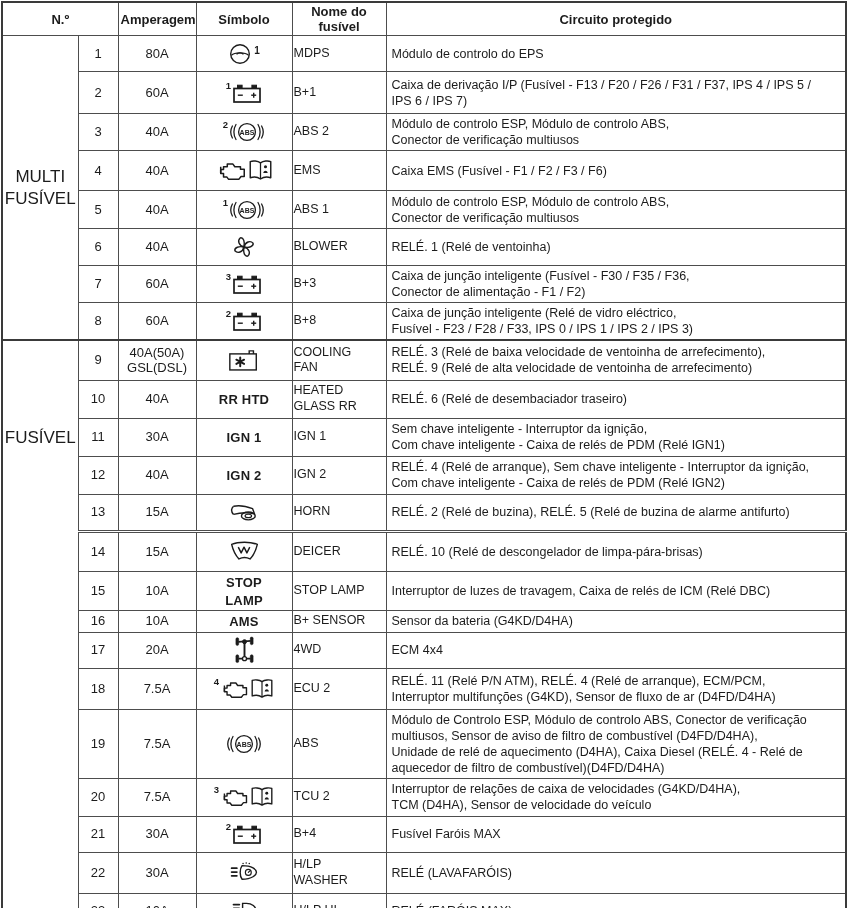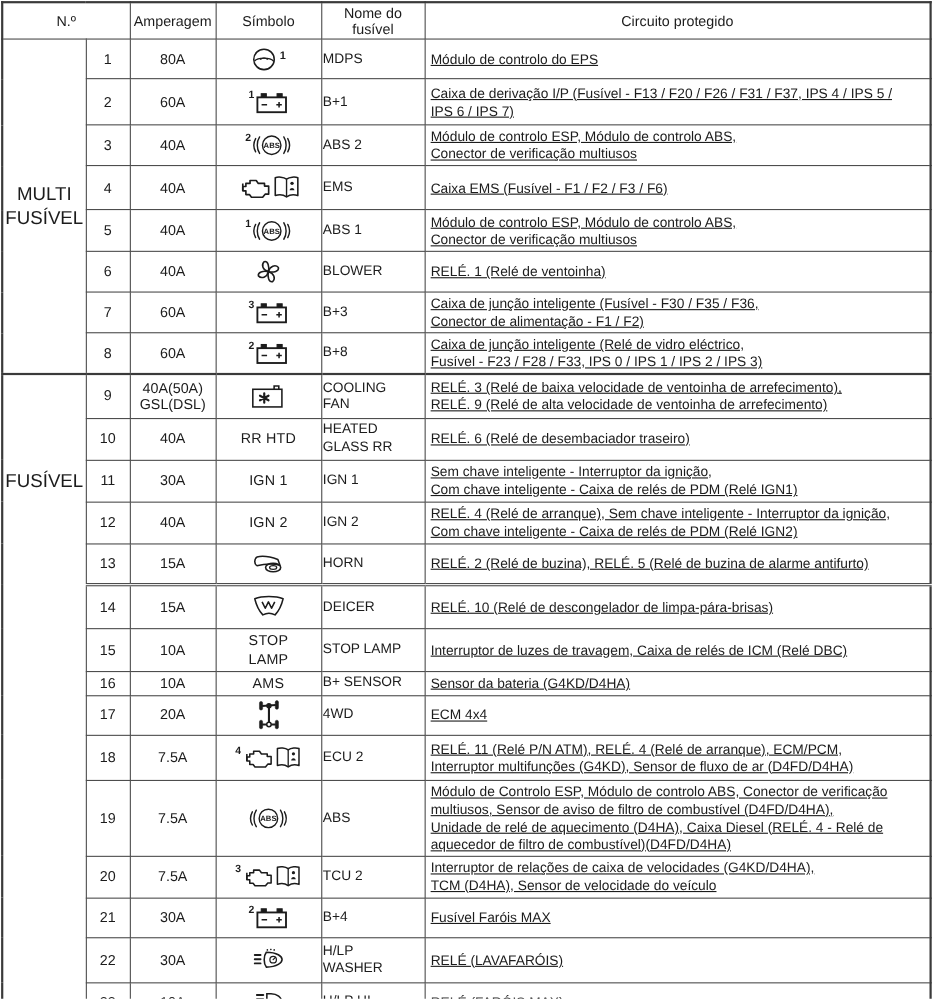--- a/index.html
+++ b/index.html
@@ -2,29 +2,29 @@
 <html><head>
 <meta charset="utf-8">
 <style>
   html,body{margin:0;padding:0;background:#ffffff;width:850px;height:908px;overflow:hidden;
     font-family:"Liberation Sans","DejaVu Sans",sans-serif;color:#1c1c1c;}
   table.fusebox{border-collapse:collapse;table-layout:fixed;width:846px;margin:1px 0 0 1px;
     border:2px solid #3a3a3a;}
   col.c-group{width:76px}col.c-no{width:40px}col.c-amp{width:78px}
   col.c-sym{width:96px}col.c-name{width:94px}col.c-circ{width:auto}
   th,td{border:1px solid #4d4d4d;overflow:hidden;}
-  th{font-size:13px;font-weight:normal;text-align:center;padding:1px 2px;height:19px;background:#fff;}
+  th{font-size:13px;font-weight:bold;text-align:center;padding:1px 2px;height:19px;background:#fff;}
   td{vertical-align:middle;}
   td.group{text-align:center;font-size:17px;white-space:pre-line;line-height:1.25;}
   td.group.lower{vertical-align:top;padding-top:86px;}
   td.no,td.amp{text-align:center;font-size:13px;white-space:pre-line;line-height:1.2;}
   td.sym{text-align:center;padding:1px;}
   td.name{text-align:left;font-size:12.5px;white-space:pre-line;line-height:1.25;}
-  td.circ{font-size:12.5px;padding:2px 5px;white-space:pre-line;line-height:1.28;text-align:left;text-decoration:underline;}
-  .symtext{font-weight:normal;font-size:13px;white-space:pre-line;line-height:1.15;letter-spacing:.2px;}
+  td.circ{font-size:12.5px;padding:2px 5px;white-space:pre-line;line-height:1.28;text-align:left;}
+  .symtext{font-weight:bold;font-size:13px;white-space:pre-line;line-height:1.15;letter-spacing:.2px;}
   .sup{font-weight:bold;font-size:9.5px;position:relative;top:-8px;margin-right:1px;}
   .mark{font-weight:bold;font-size:10px;position:relative;top:-4px;margin-left:2px;}
   svg.icon{vertical-align:middle;display:inline-block;}
   tr.groupsep>td{border-top:2px solid #3a3a3a;}
   tr.sep>td{border-top:3px double #4d4d4d;margin-left:21px;}
   .sprite{position:absolute;width:0;height:0;overflow:hidden;}
 </style>
 </head>
 <body>
 

